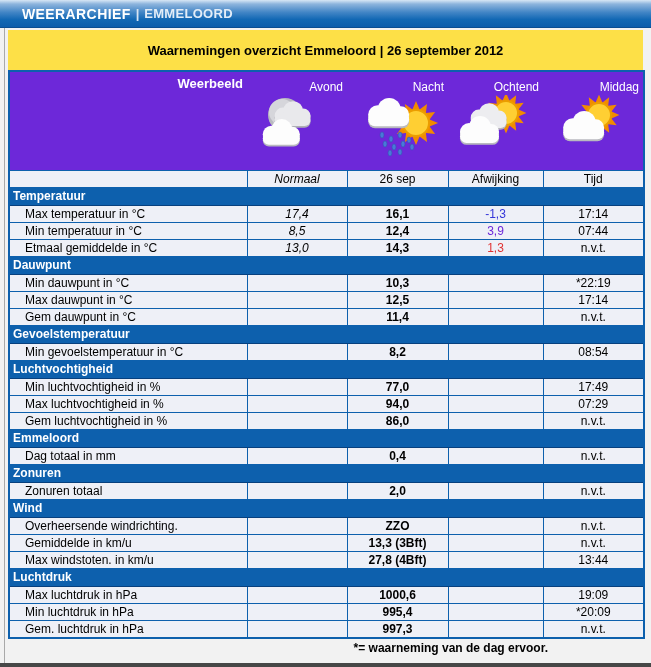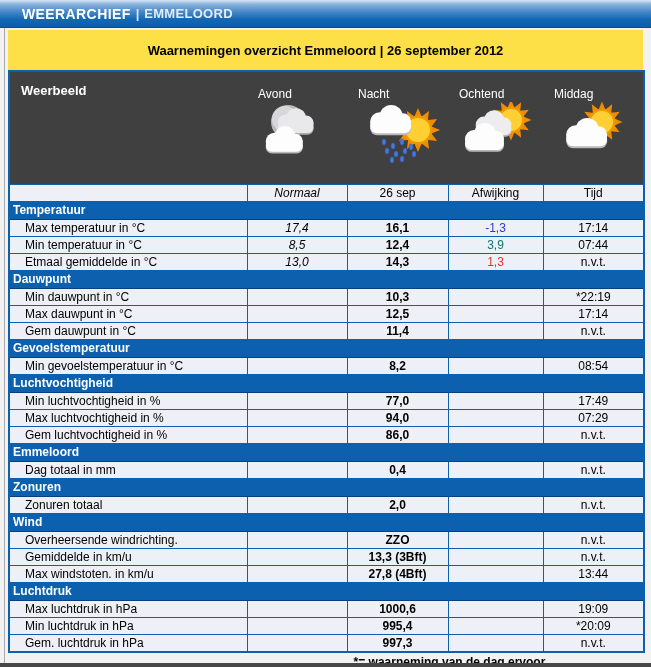--- a/index.html
+++ b/index.html
@@ -30,21 +30,21 @@
     display:flex;align-items:center;justify-content:center;
     font-size:13px;font-weight:bold;color:#000;
   }
 
   table.weather{
     width:635px;border-collapse:collapse;table-layout:fixed;
     background:#0d60ad;border:2px solid #0d60ad;
   }
   
   tr.head-row td{
-    background:#404040;border:0;vertical-align:top;text-align:left;height:90px;padding:11px;
+    background:#6d28d9;border:0;vertical-align:top;text-align:right;height:90px;padding:4px;
   }
   td.weerbeeld-cell{vertical-align:middle;text-align:left;padding-left:4px;
     color:#fff;font-weight:bold;font-size:13px;}
   .period-label{color:#fff;font-size:12px;margin-top:4px;}
   .icon-box{margin-top:1px;}
   .icon-box svg{display:block;margin:0 auto;}
 
   
   tr.subhead td{
     background:#eef0f7;color:#000;font-size:12px;text-align:center;
@@ -247,21 +247,21 @@
           <td class="c-label">Max temperatuur in °C</td>
           <td class="c-normaal">17,4</td>
           <td class="c-value">16,1</td>
           <td class="c-afw" style="color: rgb(53, 53, 216);">-1,3</td>
           <td class="c-tijd">17:14</td>
         </tr>
         <tr class="data">
           <td class="c-label">Min temperatuur in °C</td>
           <td class="c-normaal">8,5</td>
           <td class="c-value">12,4</td>
-          <td class="c-afw" style="color: #0f766e;">3,9</td>
+          <td class="c-afw" style="color: #6d28d9;">3,9</td>
           <td class="c-tijd">07:44</td>
         </tr>
         <tr class="data">
           <td class="c-label">Etmaal gemiddelde in °C</td>
           <td class="c-normaal">13,0</td>
           <td class="c-value">14,3</td>
           <td class="c-afw" style="color: rgb(224, 50, 50);">1,3</td>
           <td class="c-tijd">n.v.t.</td>
         </tr>
         <tr class="section">

